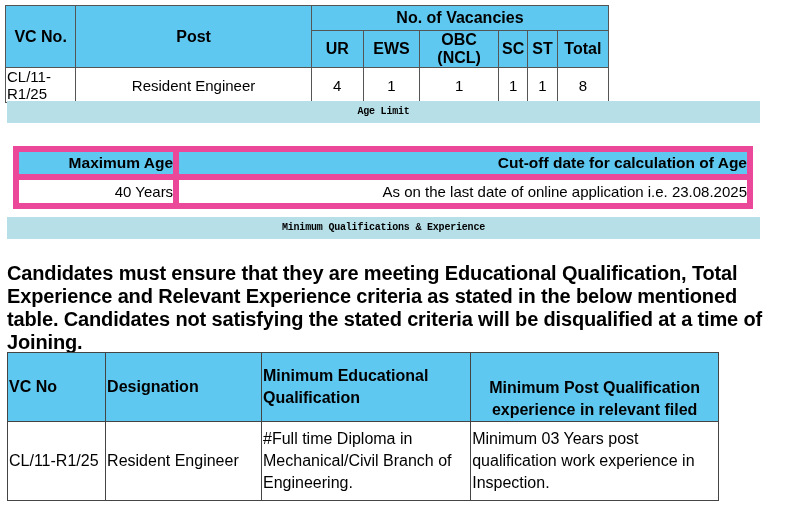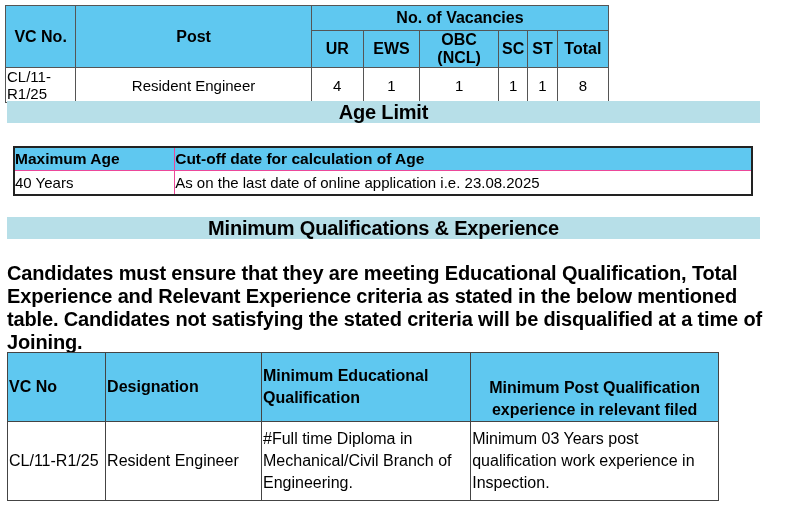--- a/index.html
+++ b/index.html
@@ -9,28 +9,28 @@
   td, th { padding: 0; }
 
   
   #t1 { left: 5px; top: 5px; width: 604px; font-size: 15px; }
   #t1 td { border: 1px solid #555; text-align: center; height: 22px; }
   #t1 .hdr { background: #5fc8f0; font-weight: bold; font-size: 16px; }
   #t1 .body td { height: 21px; }
   #t1 tr.r1 td { height: 24px; }
 
   .band { position: absolute; left: 7px; width: 753px; height: 22px; background: #b7dfe8;
-          text-align: center; font-weight: bold; font-size: 20px; line-height: 22px;
-          font-family: Liberation Sans, sans-serif; letter-spacing: -0.2px; }
+          text-align: center; font-weight: bold; font-size: 10px; line-height: 22px;
+          font-family: Liberation Mono, monospace; letter-spacing: -0.2px; }
   #band-age { top: 101px; }
   #band-qual { top: 217px; }
 
   
   #t2 { left: 13px; top: 146px; width: 740px; font-size: 15px; border: 2px solid #222; }
-  #t2 td { border: 1px solid #ec4899; text-align: left; }
+  #t2 td { border: 6px solid #ec4899; text-align: right; }
   #t2 .hdr { background: #5fc8f0; font-weight: bold; height: 22px; font-size: 15.5px; }
   #t2 .body td { height: 23px; margin-left: 7px; }
   #t2 b { font-weight: normal; }
 
   #notice { position: absolute; left: 7px; top: 262px; width: 770px; font-weight: bold;
             font-size: 20px; line-height: 23px; letter-spacing: -0.15px; }
 
   
   #t3 { left: 7px; top: 352px; width: 712px; font-size: 16px; border: 1px solid #555; }
   #t3 td { border: 1px solid #444; text-align: left; vertical-align: middle; padding: 0 1px; line-height: 22px; }

